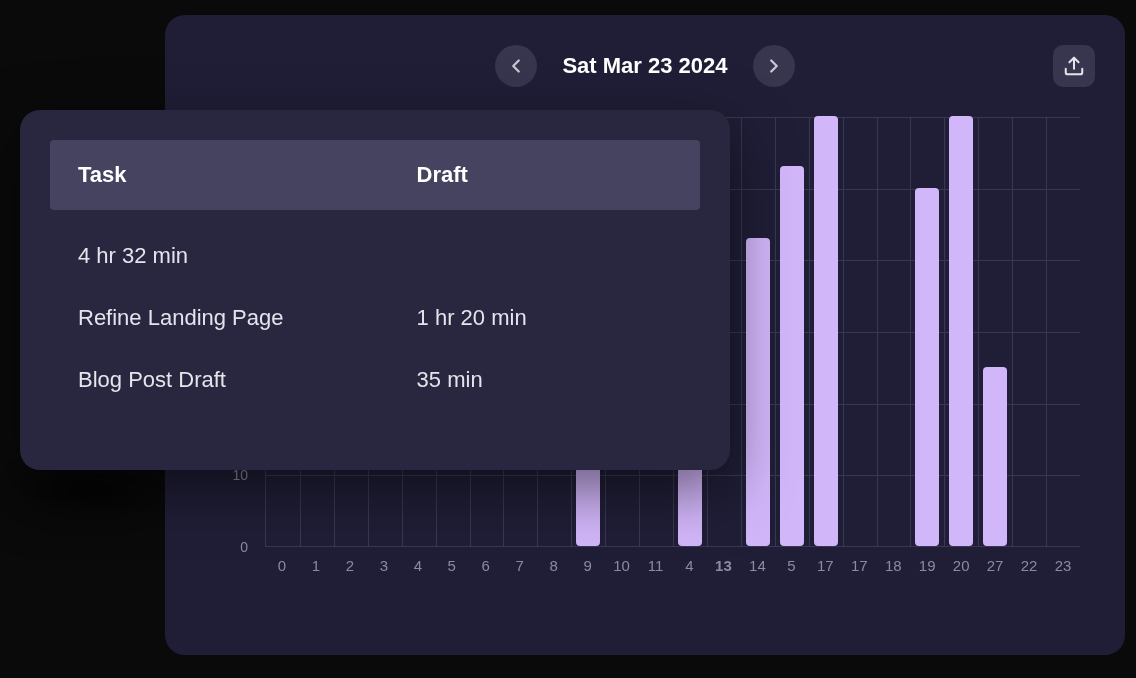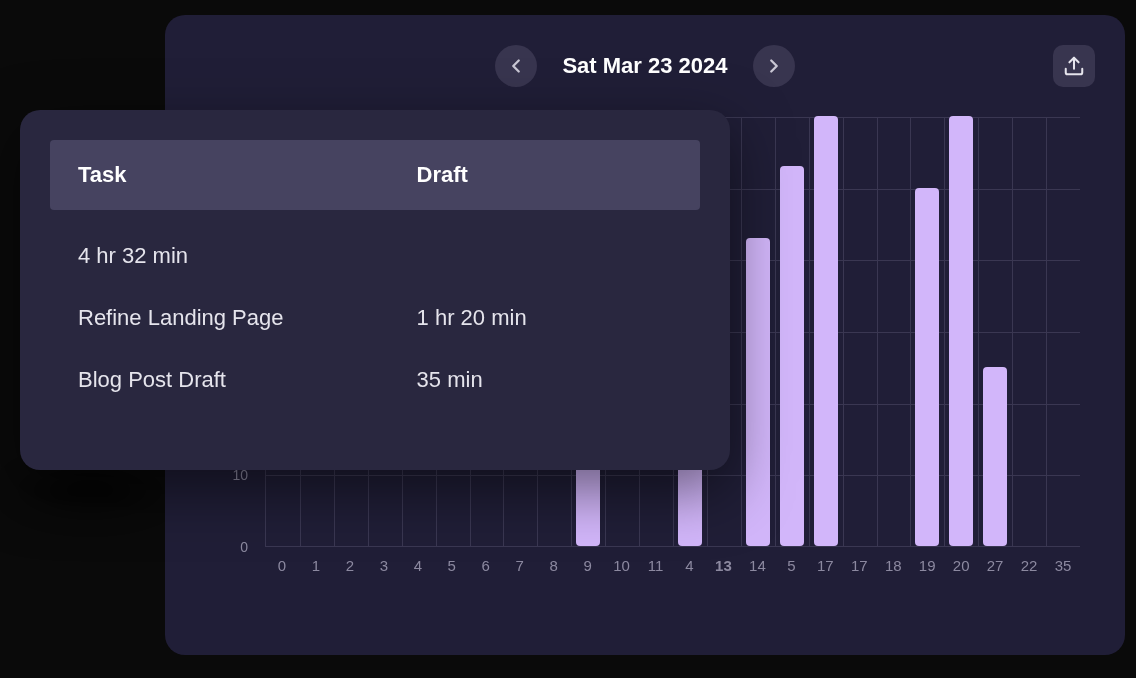--- a/index.html
+++ b/index.html
@@ -278,21 +278,21 @@
         <div class="x-tick" style="left: 56.25%; font-weight: bold;">13</div>
         <div class="x-tick" style="left: 60.4167%;">14</div>
         <div class="x-tick" style="left: 64.5833%;">5</div>
         <div class="x-tick" style="left: 68.75%;">17</div>
         <div class="x-tick" style="left: 72.9167%;">17</div>
         <div class="x-tick" style="left: 77.0833%;">18</div>
         <div class="x-tick" style="left: 81.25%;">19</div>
         <div class="x-tick" style="left: 85.4167%;">20</div>
         <div class="x-tick" style="left: 89.5833%;">27</div>
         <div class="x-tick" style="left: 93.75%;">22</div>
-        <div class="x-tick" style="left: 97.9167%;">35</div>
+        <div class="x-tick" style="left: 97.9167%;">23</div>
       </div>
   </div>
 </div>
 
 <div class="task-panel">
   <div class="task-header">
     <div class="task-header-cell">Task</div>
     <div class="task-header-cell">Draft</div>
   </div>
   <div id="task-rows">

